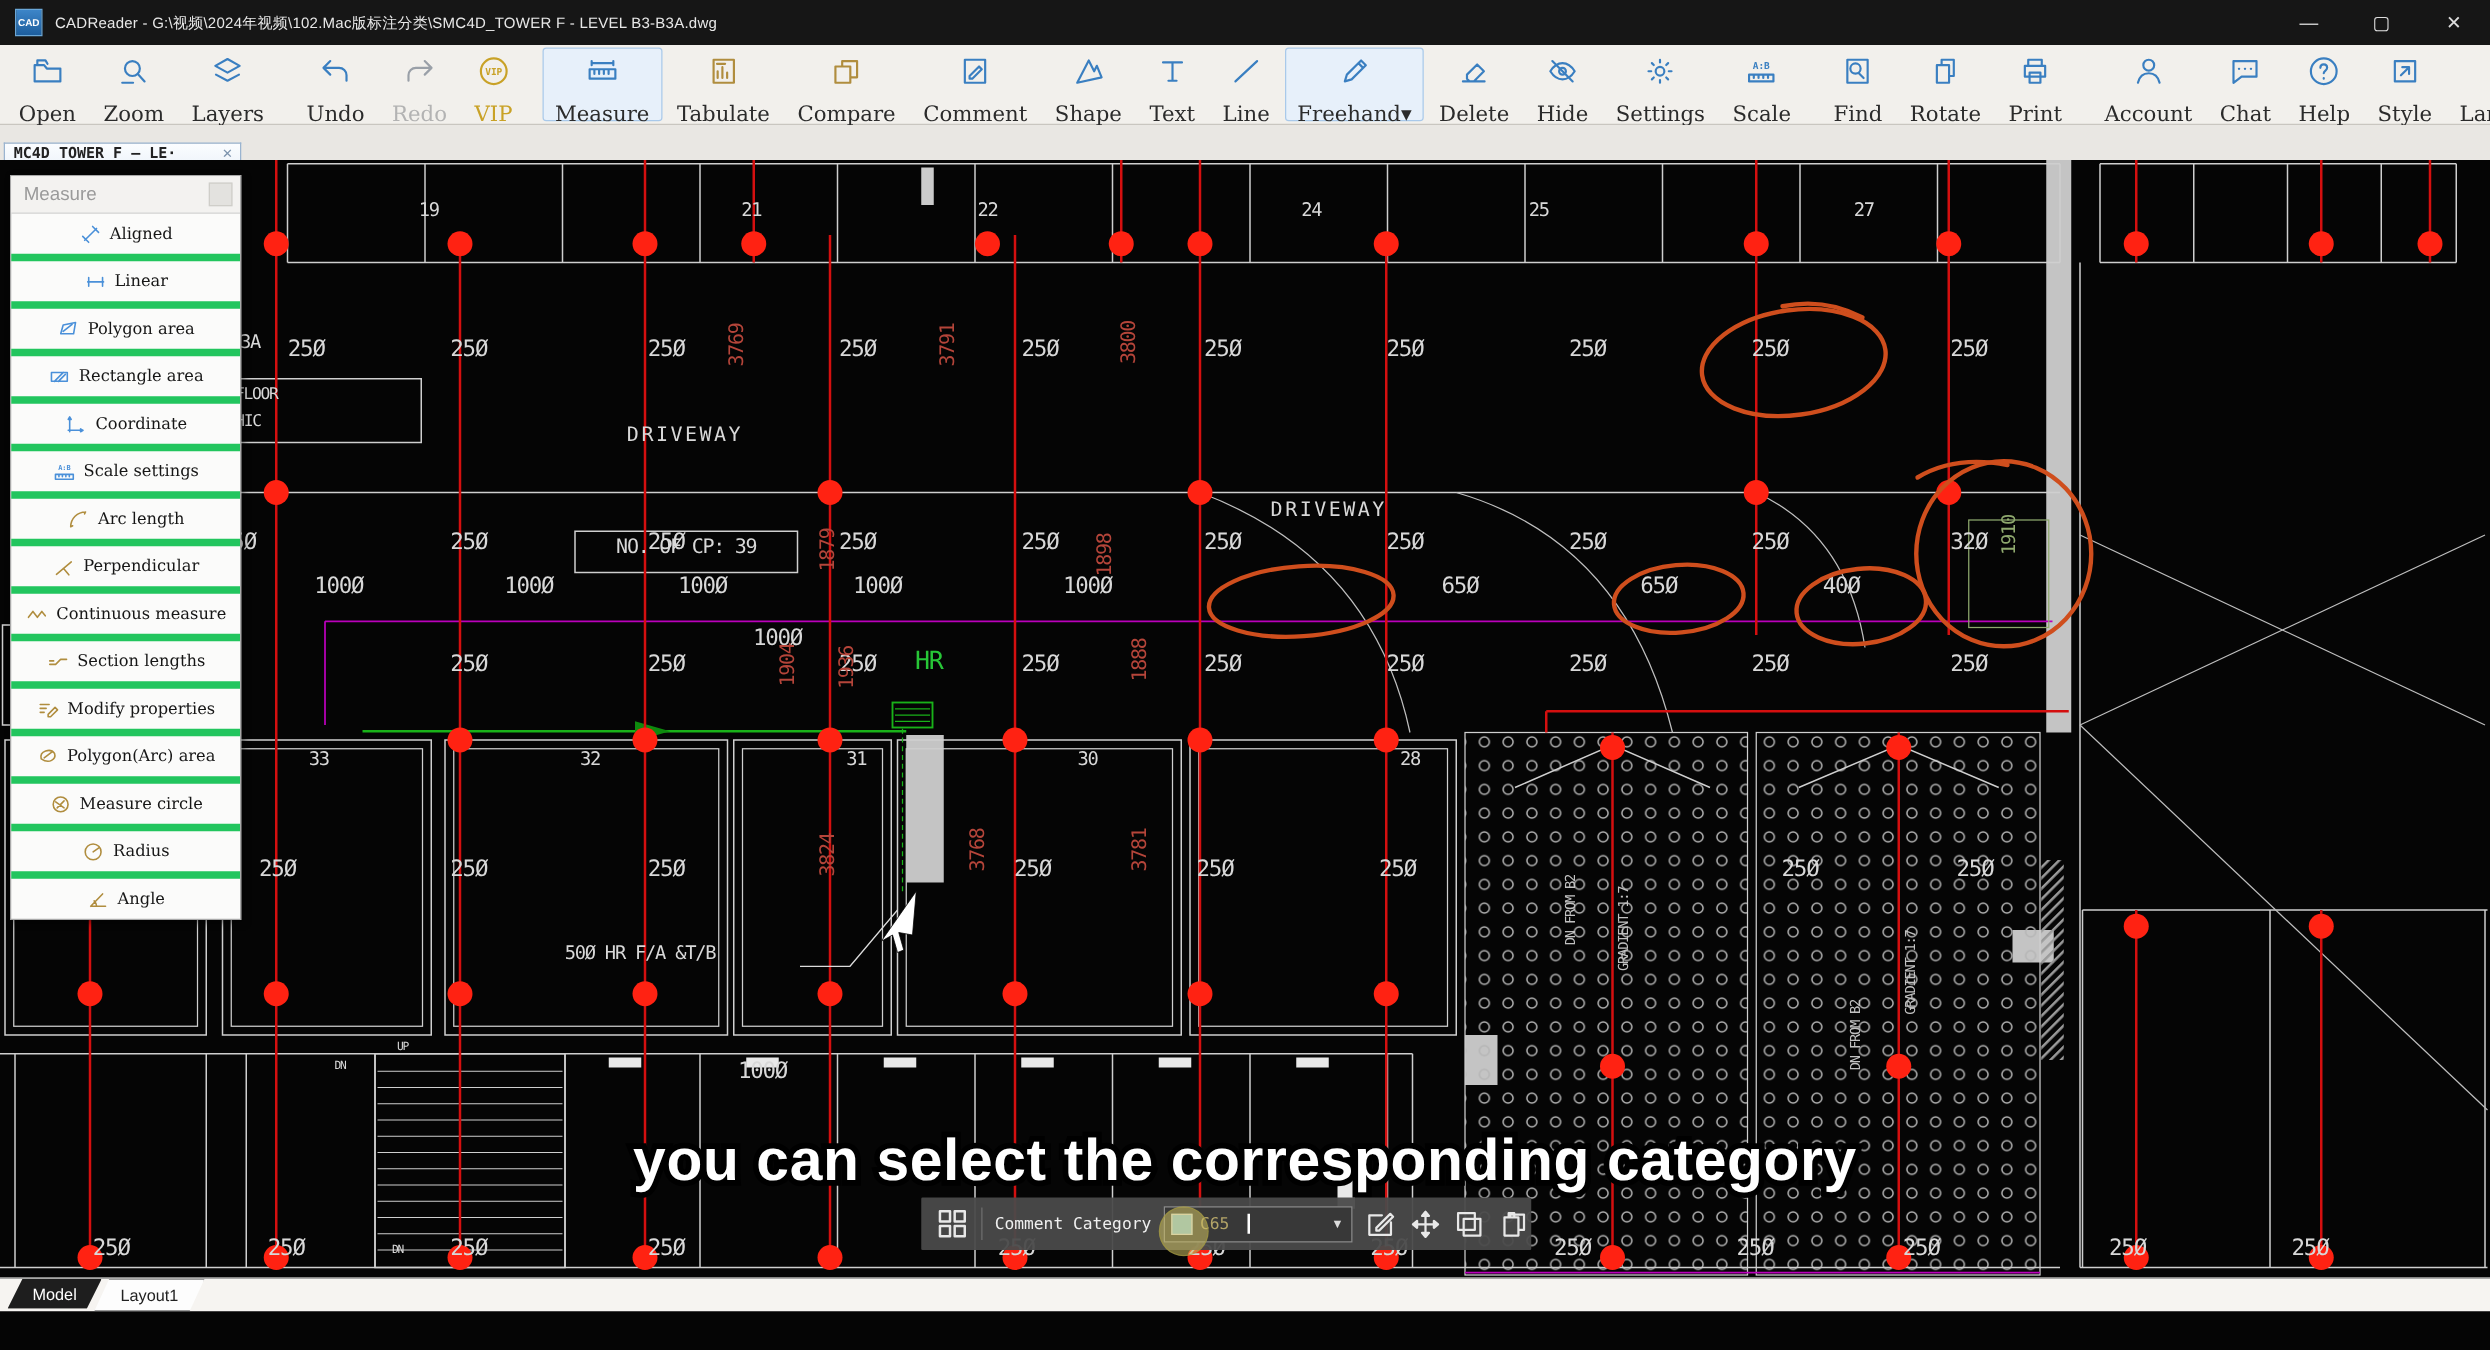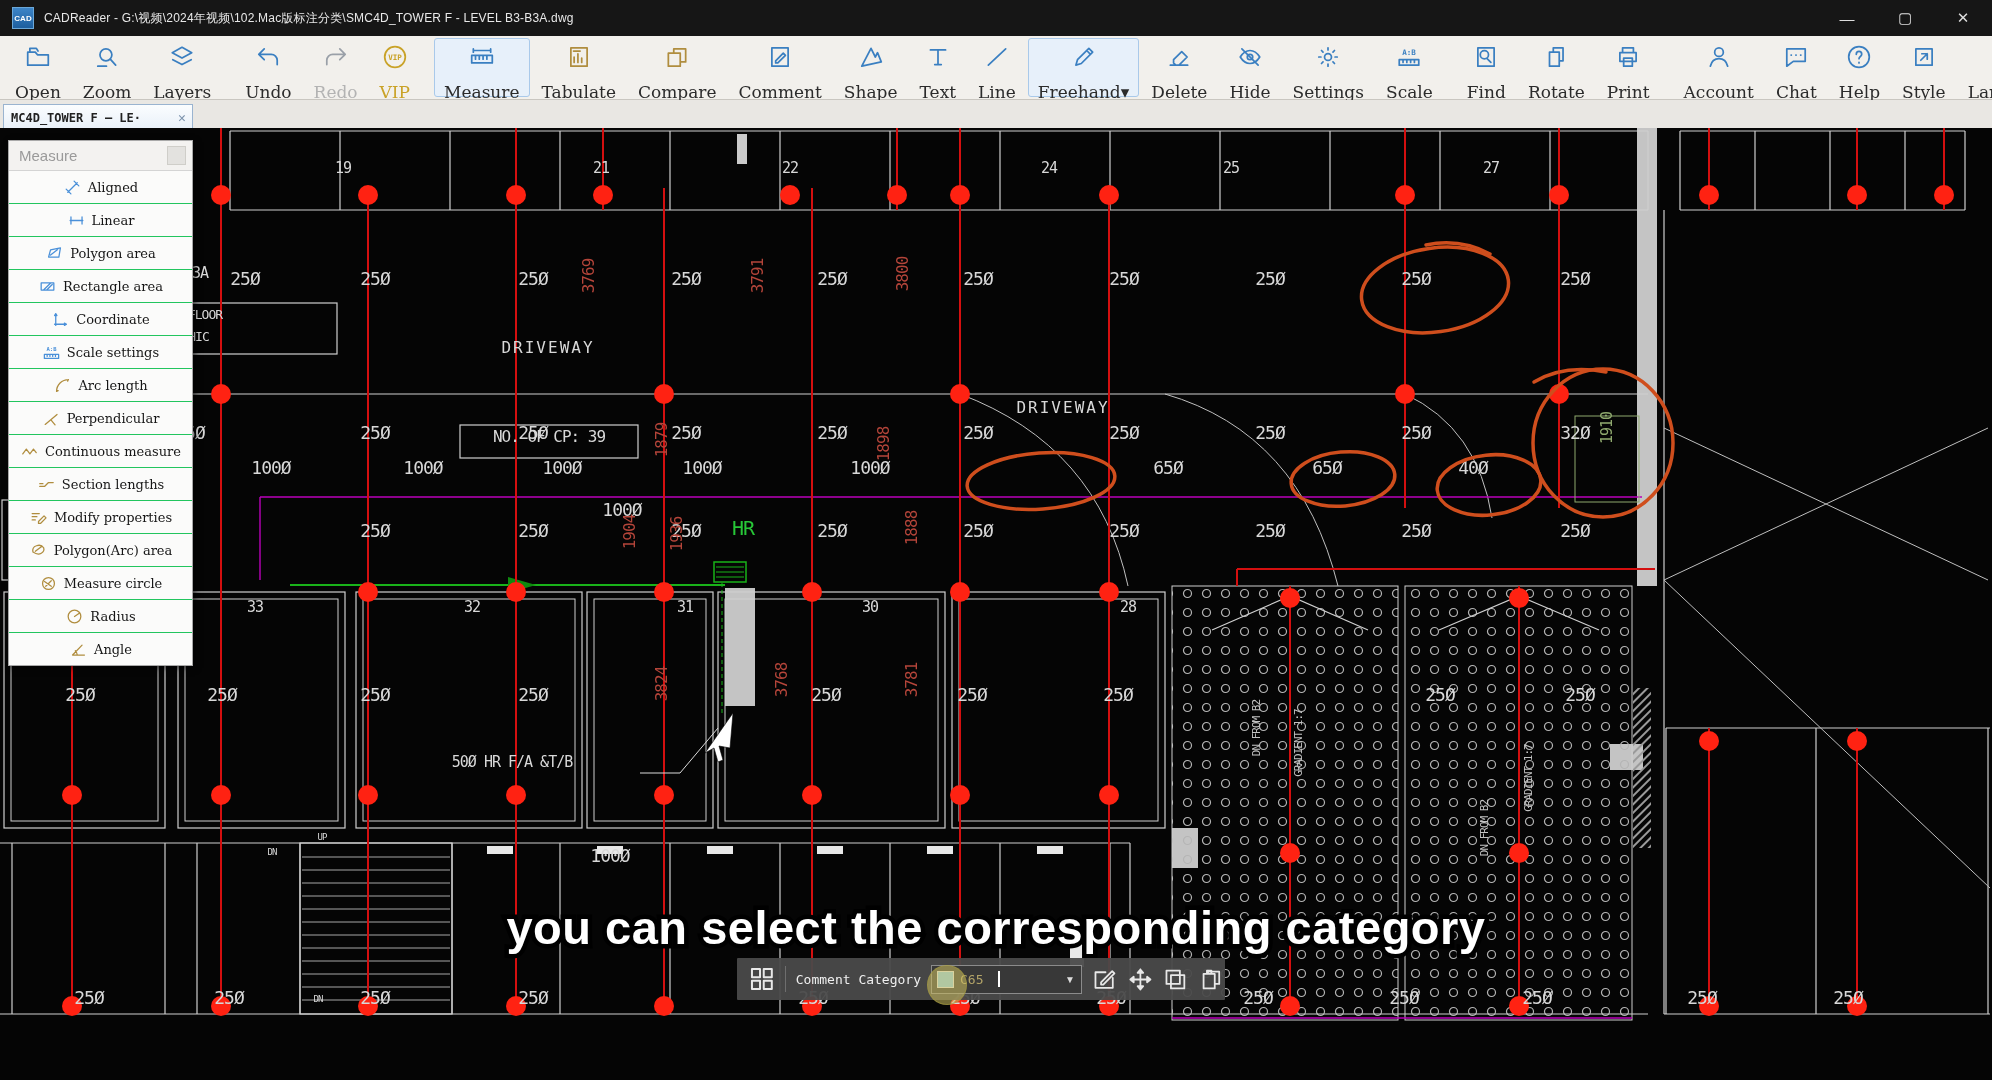--- a/index.html
+++ b/index.html
@@ -25,39 +25,39 @@
   .titem .ticon{width:26px;height:26px;}
   .titem .tlabel{font-family:"DejaVu Serif",serif;font-size:17px;color:#2b2b2b;margin-top:12px;white-space:nowrap;}
   .titem.active{background:#e7f0fa;border-color:#a9c9ea;}
   .titem.disabled .tlabel{color:#b3b3b3;}
   .titem.vip .tlabel{color:#c9a227;}
   .tsep{width:1px;background:#d5d2cb;margin:8px 6px;}
 
   
   #tabstrip{position:absolute;left:0;top:100px;width:100%;height:28px;background:#e9e7e3;
             border-bottom:1px solid #bdbab4;}
-  #doc-tab{position:absolute;left:3px;top:4px;height:25px;width:188px;background:linear-gradient(#fbfdff,#e8f0f8);
-           border:1px solid #9ab4d0;border-bottom:none;display:flex;align-items:center;
+  #doc-tab{position:absolute;left:3px;top:14px;height:25px;width:188px;background:linear-gradient(#fbfdff,#e8f0f8);
+           border:1px solid #9ab4d0;border-bottom:none;display:flex;
            font-family:"DejaVu Sans Mono",monospace;font-weight:bold;font-size:12px;color:#222;}
   #doc-tab .dlabel{flex:1;padding-left:7px;white-space:nowrap;overflow:hidden;}
   #doc-tab .dclose{width:20px;color:#7c93ad;font-size:13px;text-align:center;}
 
   
   #canvas-wrap{position:absolute;left:0;top:128px;width:1992px;height:894px;background:#050505;}
   #cad{position:absolute;left:0;top:0;}
   text{font-family:"DejaVu Sans Mono",monospace;letter-spacing:-1px;}
 
   
   #measure-panel{position:absolute;left:8px;top:140px;width:183px;background:#fbfbfa;
                  border:1px solid #a9a9a9;box-shadow:2px 2px 6px rgba(0,0,0,.55);}
   #mp-header{height:29px;background:#f3f2f0;border-bottom:1px solid #d4d4d4;display:flex;align-items:center;}
   #mp-title{color:#9a9a9a;font-size:15px;padding-left:10px;flex:1;}
   #mp-search{width:17px;height:17px;background:#e3e2df;border:1px solid #cfcec9;margin-right:6px;}
   .mp-item{height:32px;display:flex;align-items:center;justify-content:center;gap:6px;
-           border-bottom:1px solid #22c55e;cursor:default;}
+           border-bottom:6px solid #22c55e;cursor:default;}
   .mp-item:last-child{border-bottom:none;}
   .mp-item .micon{width:19px;height:19px;flex:none;}
   .mp-item .mlabel{font-family:"DejaVu Serif",serif;font-size:13px;color:#161616;white-space:nowrap;}
 
   
   #tooltip-handle{position:absolute;left:737px;top:134px;width:10px;height:30px;background:#cbcbcb;}
   #tooltip{position:absolute;left:747px;top:134px;width:506px;height:30px;background:#5b6f93;
            border:1px solid #41557a;box-sizing:border-box;display:flex;align-items:center;justify-content:center;
            font-family:"DejaVu Sans Mono",monospace;font-size:14.5px;color:#e3eaf6;letter-spacing:-.5px;}
 
@@ -750,15 +750,19 @@
         </svg></div>
     <div class="cb-btn" id="cb-copy"><svg viewBox="0 0 24 24" width="100%" height="100%">
           <path d="M4 4h12v12H4z M8 8h12v12H8z" fill="none" stroke="#e8e8e8" stroke-width="1.6" stroke-linejoin="round" stroke-linecap="round"></path>
         </svg></div>
     <div class="cb-btn" id="cb-paste"><svg viewBox="0 0 24 24" width="100%" height="100%">
           <path d="M5 7h10v13H5z M9 7V5h10v11h-4 M8 4h4v3H8z" fill="none" stroke="#e8e8e8" stroke-width="1.6" stroke-linejoin="round" stroke-linecap="round"></path>
         </svg></div>
   </div>
   <div id="cursor-highlight"></div>
 
+  <div id="sheettabs">
+    <div class="stab active">Model</div>
+    <div class="stab idle">Layout1</div>
+  </div>
 
 
 </div>
 
 </body></html>

